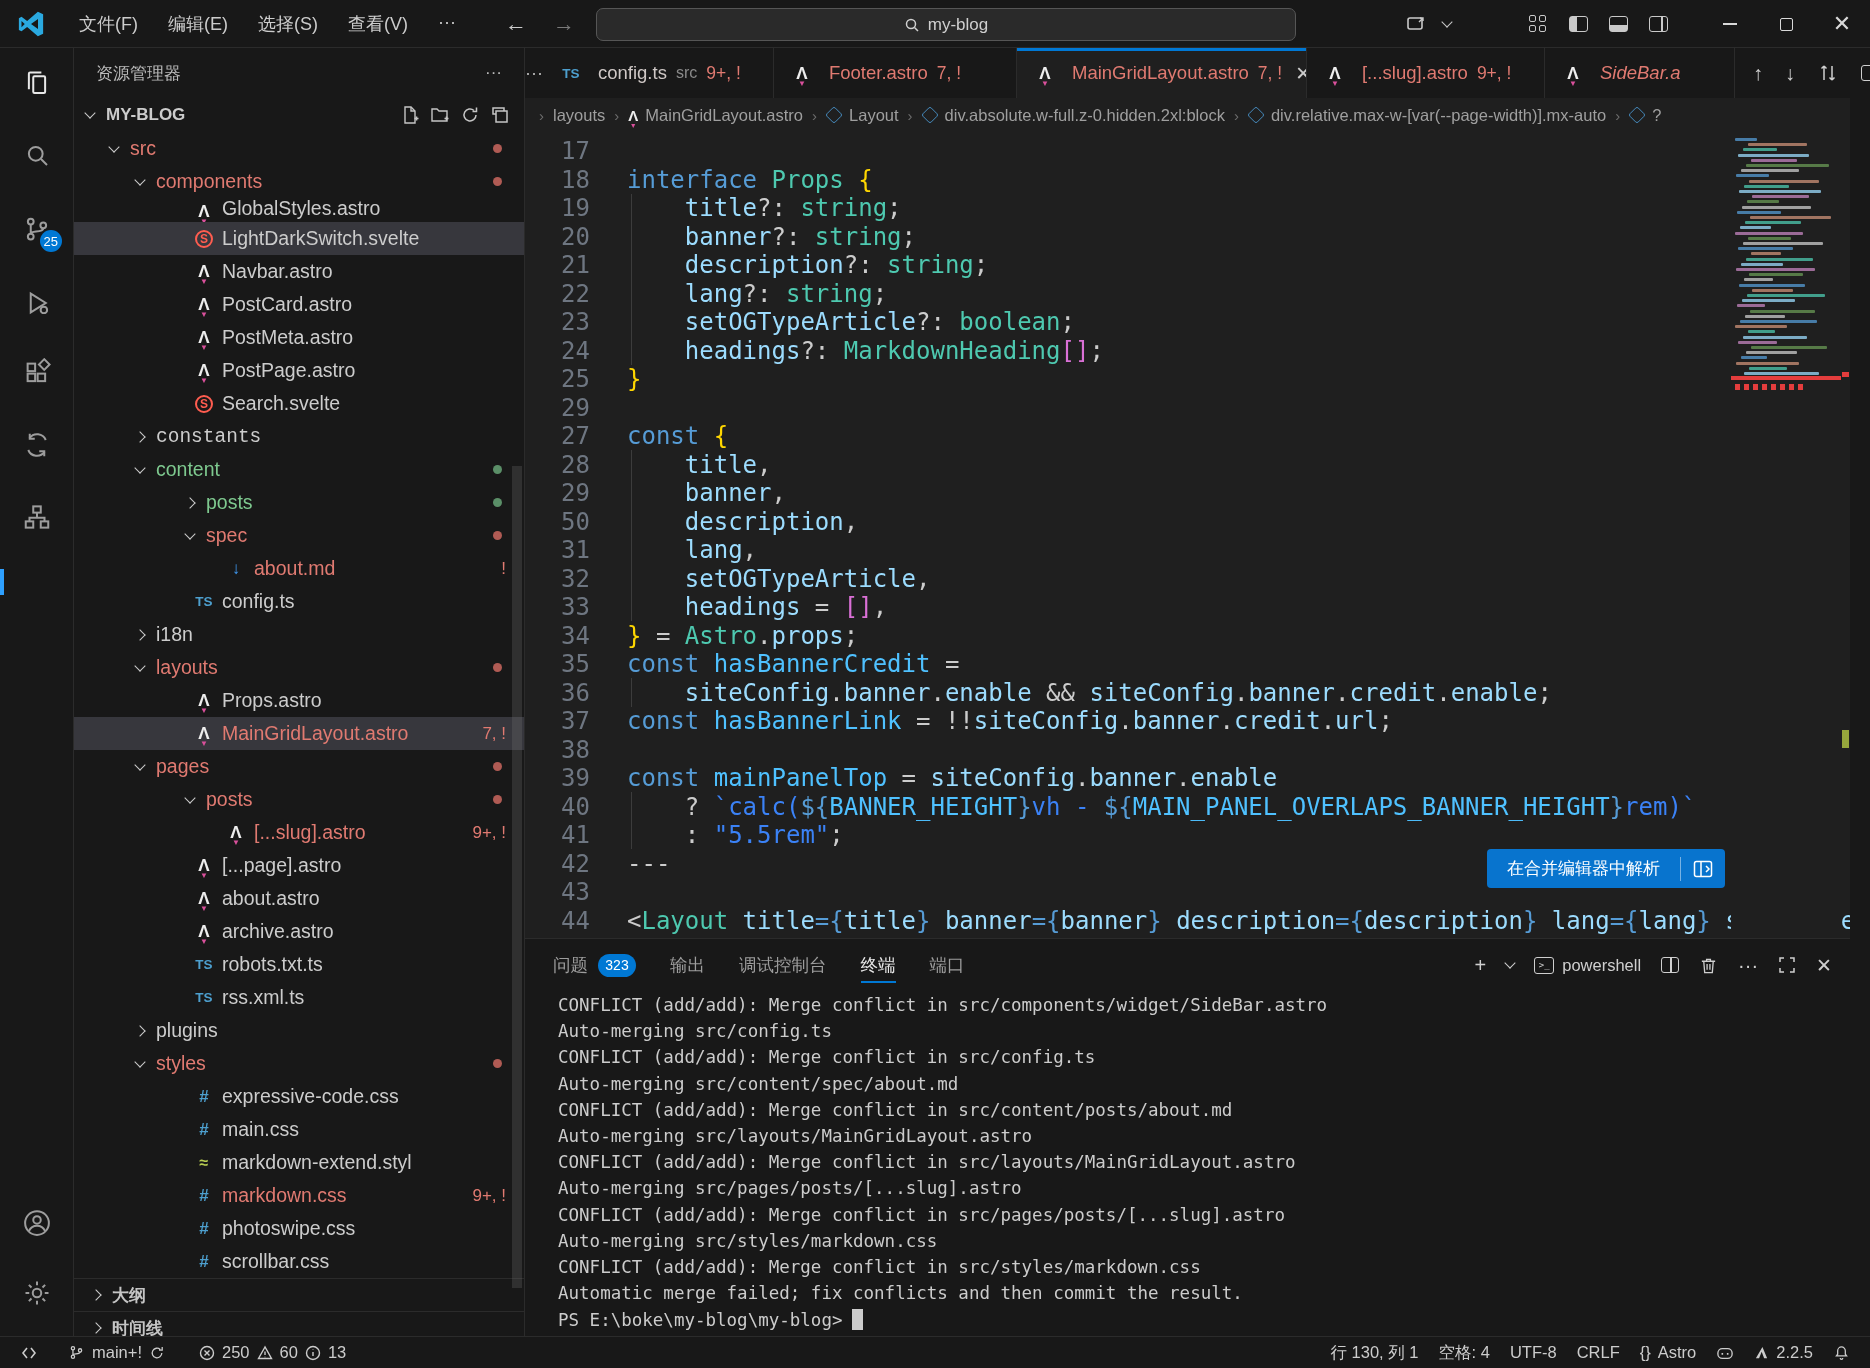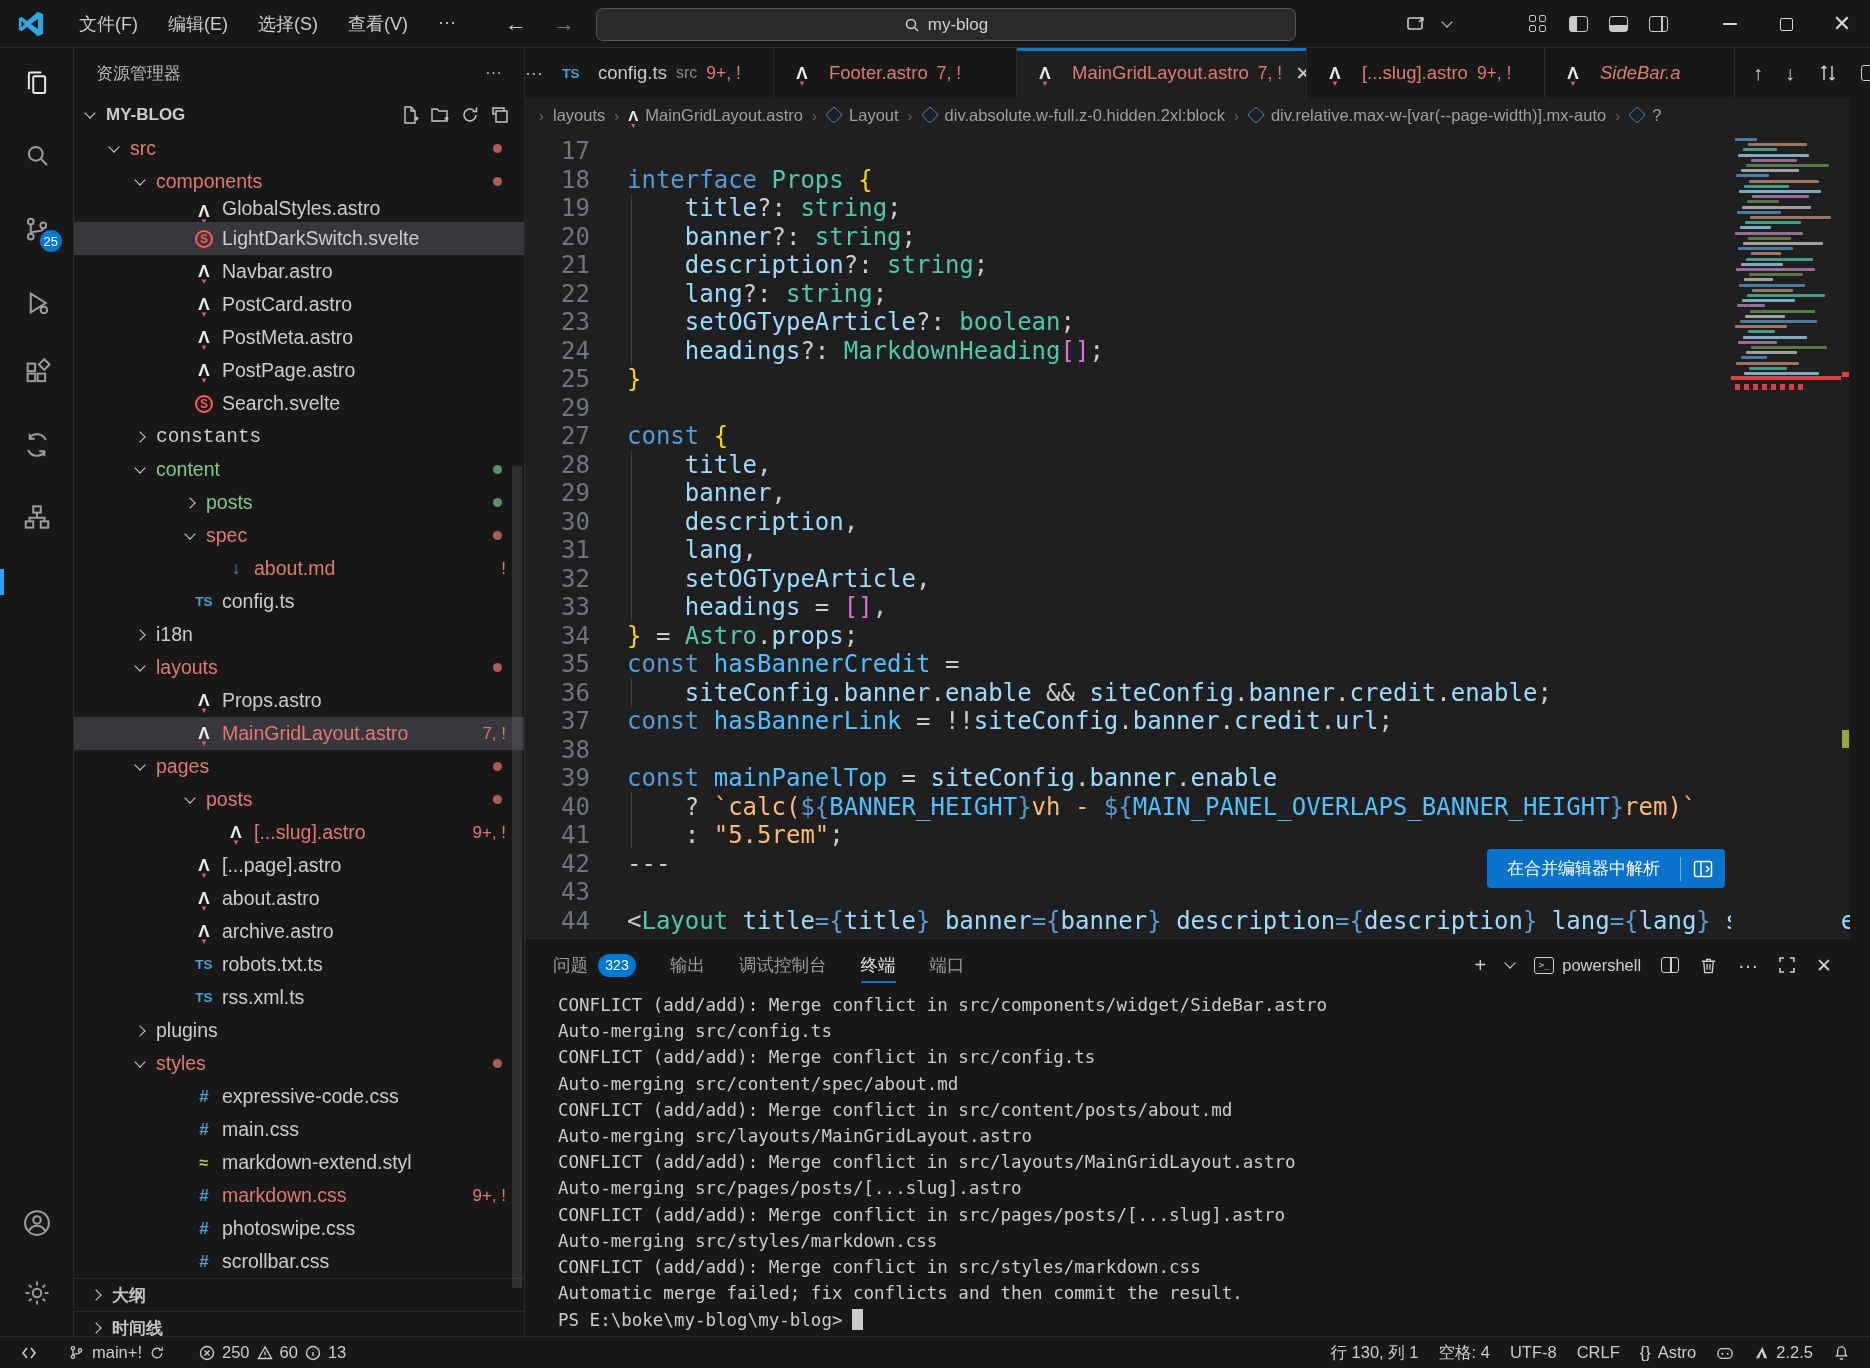--- a/index.html
+++ b/index.html
@@ -101,21 +101,21 @@
   .sym-ico { width:16px; height:16px; border:1.6px solid #4ea1df; border-radius:3px; transform:rotate(45deg) scale(0.78); }
   .bc-astro { position:relative; color:#eee; font-weight:700; font-size:15px; }
   .bc-astro::after { content:"▼"; position:absolute; left:50%; transform:translateX(-50%); bottom:-5px; color:#d9509b; font-size:7px; }
 
   #codearea { position:absolute; left:0; top:84px; right:0; height:806px; overflow:hidden; background:#1f1f1f; }
   #code { padding-top:5px; font-family:"DejaVu Sans Mono","Liberation Mono",monospace; font-size:24px; }
   .cl { height:28.5px; display:flex; white-space:pre; }
   .ln { width:65px; text-align:right; color:#6e7681; flex:0 0 auto; }
   .lc { padding-left:37px; }
   .tk-kw{color:#569cd6;} .tk-type{color:#4ec9b0;} .tk-prop{color:#9cdcfe;} .tk-var{color:#4fc1ff;}
-  .tk-str{color:#fdba74;} .tk-brace{color:#ffd700;} .tk-brk{color:#da70d6;} .tk-pun{color:#cccccc;}
+  .tk-str{color:#3b82f6;} .tk-brace{color:#ffd700;} .tk-brk{color:#da70d6;} .tk-pun{color:#cccccc;}
   .iguide { position:absolute; width:1px; background:#3c3c3c; left:106px; }
 
   #minimap { position:absolute; top:0; right:9px; width:110px; height:100%; background:#1f1f1f; }
   .mm-line { position:absolute; height:3px; border-radius:1px; opacity:0.75; }
   #mm-red { position:absolute; left:0; right:0; top:244px; height:4px; background:#e43d3d; }
   #mm-squig { position:absolute; left:4px; width:70px; top:252px; height:6px;
     background:repeating-linear-gradient(90deg,#e43d3d 0 5px,transparent 5px 9px); }
   #ruler { position:absolute; top:0; right:0; width:9px; height:100%; }
   .rmark { position:absolute; left:1px; width:7px; }
 
@@ -626,21 +626,21 @@
           <div class="cl"><span class="ln">20</span><span class="lc"><span class="tk-pun">    </span><span class="tk-prop">banner</span><span class="tk-pun">?: </span><span class="tk-type">string</span><span class="tk-pun">;</span></span></div>
           <div class="cl"><span class="ln">21</span><span class="lc"><span class="tk-pun">    </span><span class="tk-prop">description</span><span class="tk-pun">?: </span><span class="tk-type">string</span><span class="tk-pun">;</span></span></div>
           <div class="cl"><span class="ln">22</span><span class="lc"><span class="tk-pun">    </span><span class="tk-prop">lang</span><span class="tk-pun">?: </span><span class="tk-type">string</span><span class="tk-pun">;</span></span></div>
           <div class="cl"><span class="ln">23</span><span class="lc"><span class="tk-pun">    </span><span class="tk-prop">setOGTypeArticle</span><span class="tk-pun">?: </span><span class="tk-type">boolean</span><span class="tk-pun">;</span></span></div>
           <div class="cl"><span class="ln">24</span><span class="lc"><span class="tk-pun">    </span><span class="tk-prop">headings</span><span class="tk-pun">?: </span><span class="tk-type">MarkdownHeading</span><span class="tk-brk">[]</span><span class="tk-pun">;</span></span></div>
           <div class="cl"><span class="ln">25</span><span class="lc"><span class="tk-brace">}</span></span></div>
           <div class="cl"><span class="ln">29</span><span class="lc"></span></div>
           <div class="cl"><span class="ln">27</span><span class="lc"><span class="tk-kw">const </span><span class="tk-brace">{</span></span></div>
           <div class="cl"><span class="ln">28</span><span class="lc"><span class="tk-pun">    </span><span class="tk-prop">title</span><span class="tk-pun">,</span></span></div>
           <div class="cl"><span class="ln">29</span><span class="lc"><span class="tk-pun">    </span><span class="tk-prop">banner</span><span class="tk-pun">,</span></span></div>
-          <div class="cl"><span class="ln">30</span><span class="lc"><span class="tk-pun">    </span><span class="tk-prop">description</span><span class="tk-pun">,</span></span></div>
+          <div class="cl"><span class="ln">50</span><span class="lc"><span class="tk-pun">    </span><span class="tk-prop">description</span><span class="tk-pun">,</span></span></div>
           <div class="cl"><span class="ln">31</span><span class="lc"><span class="tk-pun">    </span><span class="tk-prop">lang</span><span class="tk-pun">,</span></span></div>
           <div class="cl"><span class="ln">32</span><span class="lc"><span class="tk-pun">    </span><span class="tk-prop">setOGTypeArticle</span><span class="tk-pun">,</span></span></div>
           <div class="cl"><span class="ln">33</span><span class="lc"><span class="tk-pun">    </span><span class="tk-prop">headings </span><span class="tk-pun">= </span><span class="tk-brk">[]</span><span class="tk-pun">,</span></span></div>
           <div class="cl"><span class="ln">34</span><span class="lc"><span class="tk-brace">} </span><span class="tk-pun">= </span><span class="tk-type">Astro</span><span class="tk-pun">.</span><span class="tk-prop">props</span><span class="tk-pun">;</span></span></div>
           <div class="cl"><span class="ln">35</span><span class="lc"><span class="tk-kw">const </span><span class="tk-var">hasBannerCredit </span><span class="tk-pun">=</span></span></div>
           <div class="cl"><span class="ln">36</span><span class="lc"><span class="tk-pun">    </span><span class="tk-prop">siteConfig</span><span class="tk-pun">.</span><span class="tk-prop">banner</span><span class="tk-pun">.</span><span class="tk-prop">enable </span><span class="tk-pun">&amp;&amp; </span><span class="tk-prop">siteConfig</span><span class="tk-pun">.</span><span class="tk-prop">banner</span><span class="tk-pun">.</span><span class="tk-prop">credit</span><span class="tk-pun">.</span><span class="tk-prop">enable</span><span class="tk-pun">;</span></span></div>
           <div class="cl"><span class="ln">37</span><span class="lc"><span class="tk-kw">const </span><span class="tk-var">hasBannerLink </span><span class="tk-pun">= </span><span class="tk-pun">!!</span><span class="tk-prop">siteConfig</span><span class="tk-pun">.</span><span class="tk-prop">banner</span><span class="tk-pun">.</span><span class="tk-prop">credit</span><span class="tk-pun">.</span><span class="tk-prop">url</span><span class="tk-pun">;</span></span></div>
           <div class="cl"><span class="ln">38</span><span class="lc"></span></div>
           <div class="cl"><span class="ln">39</span><span class="lc"><span class="tk-kw">const </span><span class="tk-var">mainPanelTop </span><span class="tk-pun">= </span><span class="tk-prop">siteConfig</span><span class="tk-pun">.</span><span class="tk-prop">banner</span><span class="tk-pun">.</span><span class="tk-prop">enable</span></span></div>
           <div class="cl"><span class="ln">40</span><span class="lc"><span class="tk-pun">    ? </span><span class="tk-str">`calc(</span><span class="tk-kw">${</span><span class="tk-var">BANNER_HEIGHT</span><span class="tk-kw">}</span><span class="tk-str">vh - </span><span class="tk-kw">${</span><span class="tk-var">MAIN_PANEL_OVERLAPS_BANNER_HEIGHT</span><span class="tk-kw">}</span><span class="tk-str">rem)`</span></span></div>

